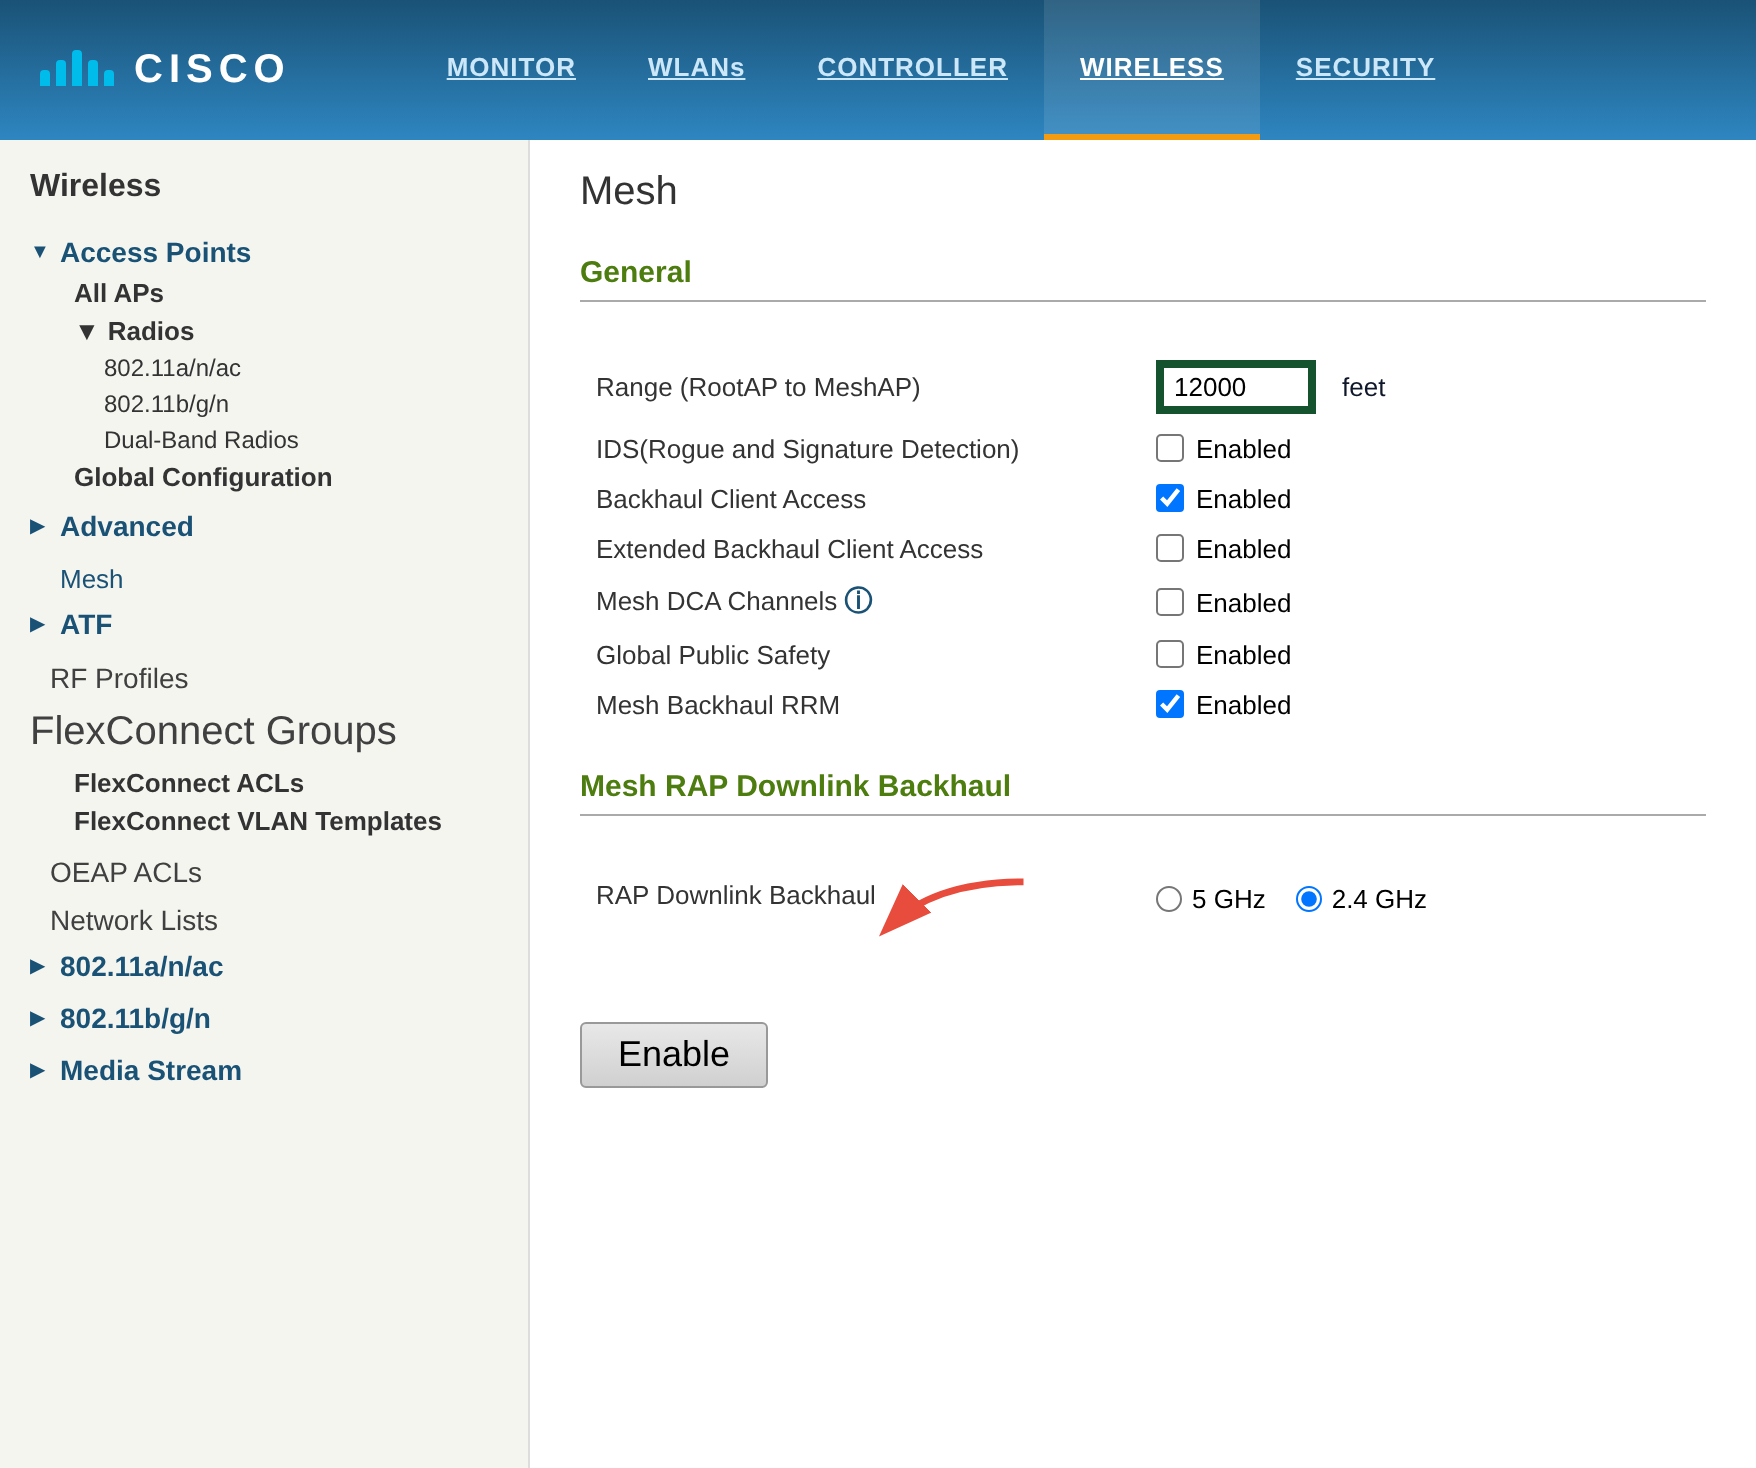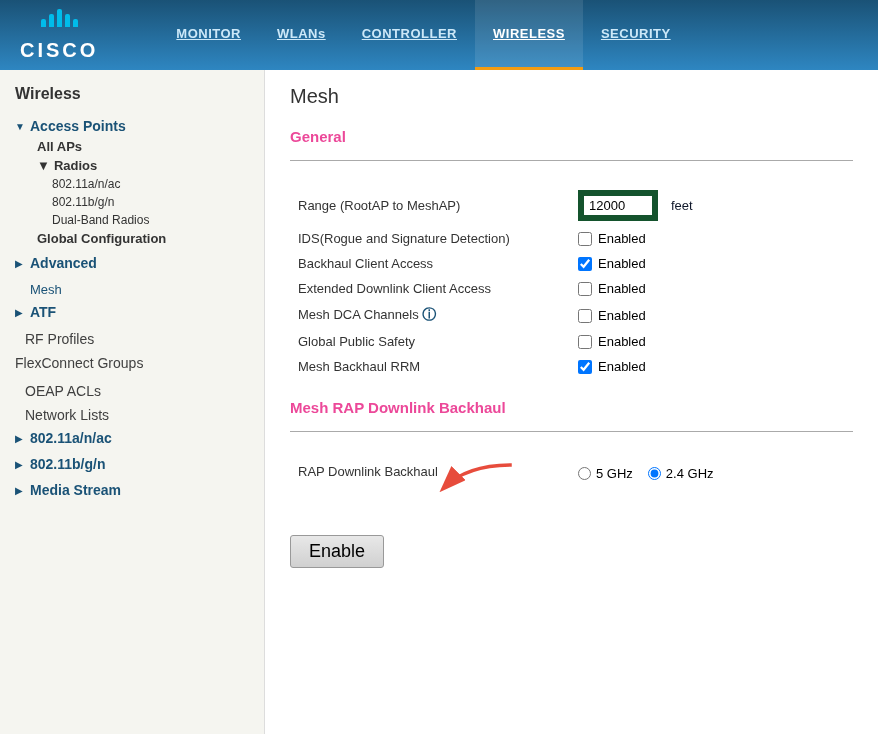--- a/index.html
+++ b/index.html
@@ -8,21 +8,21 @@
     
     #header {
       background: linear-gradient(to bottom, #1a5276, #2e86c1);
       height: 70px;
       display: flex;
       align-items: center;
       padding: 0 20px;
     }
     #logo-area {
       display: flex;
-      flex-direction: column;
+      flex-direction: row;
       align-items: center;
       margin-right: 60px;
       gap: 10px;
     }
     .cisco-bars {
       display: flex;
       gap: 3px;
       align-items: flex-end;
       margin-bottom: 2px;
     }
@@ -150,25 +150,25 @@
       overflow-y: auto;
       background: #fff;
     }
     .page-title {
       font-size: 20px;
       color: #333;
       margin-bottom: 20px;
       font-weight: normal;
     }
     .section-header {
-      color: #ec4899;
+      color: #4d7c0f;
       font-size: 15px;
       font-weight: bold;
       border-bottom: 1px solid #aaa;
-      padding-bottom: 15px;
+      padding-bottom: 5px;
       margin-bottom: 12px;
     }
     .form-table {
       width: 100%;
       border-collapse: collapse;
       margin-bottom: 20px;
       margin-top: 24px;
     }
     .form-table td {
       padding: 5px 8px;
@@ -176,29 +176,29 @@
     }
     .form-table td:first-child {
       width: 280px;
       color: #333;
     }
     .form-row-label {
       font-size: 13px;
     }
     .checkbox-cell {
       display: flex;
-      align-items: flex-end;
+      align-items: flex-start;
       gap: 6px;
     }
     .checkbox-cell input[type=checkbox] {
       width: 14px;
       height: 14px;
     }
     .text-input {
-      border: 6px solid #14532d;
+      border: 4px solid #14532d;
       padding: 2px 5px;
       width: 80px;
       font-size: 13px;
     }
     .inline-label {
       margin-left: 5px;
       color: #0f172a;
     }
     .value-row {
       display: flex;
@@ -309,21 +309,25 @@
     <div class="sidebar-section">
       <div class="sidebar-item-main">
         <span class="arrow">▶</span>
         <span class="label">ATF</span>
       </div>
     </div>
 
     <div class="sidebar-link">RF Profiles</div>
 
     <div class="sidebar-section">
-      <div class="sidebar-link" style="padding-left:5px; font-size:14px;">FlexConnect Groups</div>
+      <div class="sidebar-link" style="padding-left:5px; font-size:20px;">FlexConnect Groups</div>
+      <div class="sidebar-sub">
+        <div class="sidebar-sub-item">FlexConnect ACLs</div>
+        <div class="sidebar-sub-item">FlexConnect VLAN Templates</div>
+      </div>
     </div>
 
     <div class="sidebar-link">OEAP ACLs</div>
 
     <div class="sidebar-link">Network Lists</div>
 
     <div class="sidebar-section">
       <div class="sidebar-item-main">
         <span class="arrow">▶</span>
         <span class="label">802.11a/n/ac</span>
@@ -378,21 +382,21 @@
           <td class="form-row-label">Backhaul Client Access</td>
           <td>
             <div class="checkbox-cell">
               <input type="checkbox" checked="" style="">
               <span>Enabled</span>
             </div>
           </td>
         </tr>
 
         <tr>
-          <td class="form-row-label">Extended Downlink Client Access</td>
+          <td class="form-row-label">Extended Backhaul Client Access</td>
           <td>
             <div class="checkbox-cell">
               <input type="checkbox" style="">
               <span>Enabled</span>
             </div>
           </td>
         </tr>
 
         <tr>
           <td class="form-row-label">

